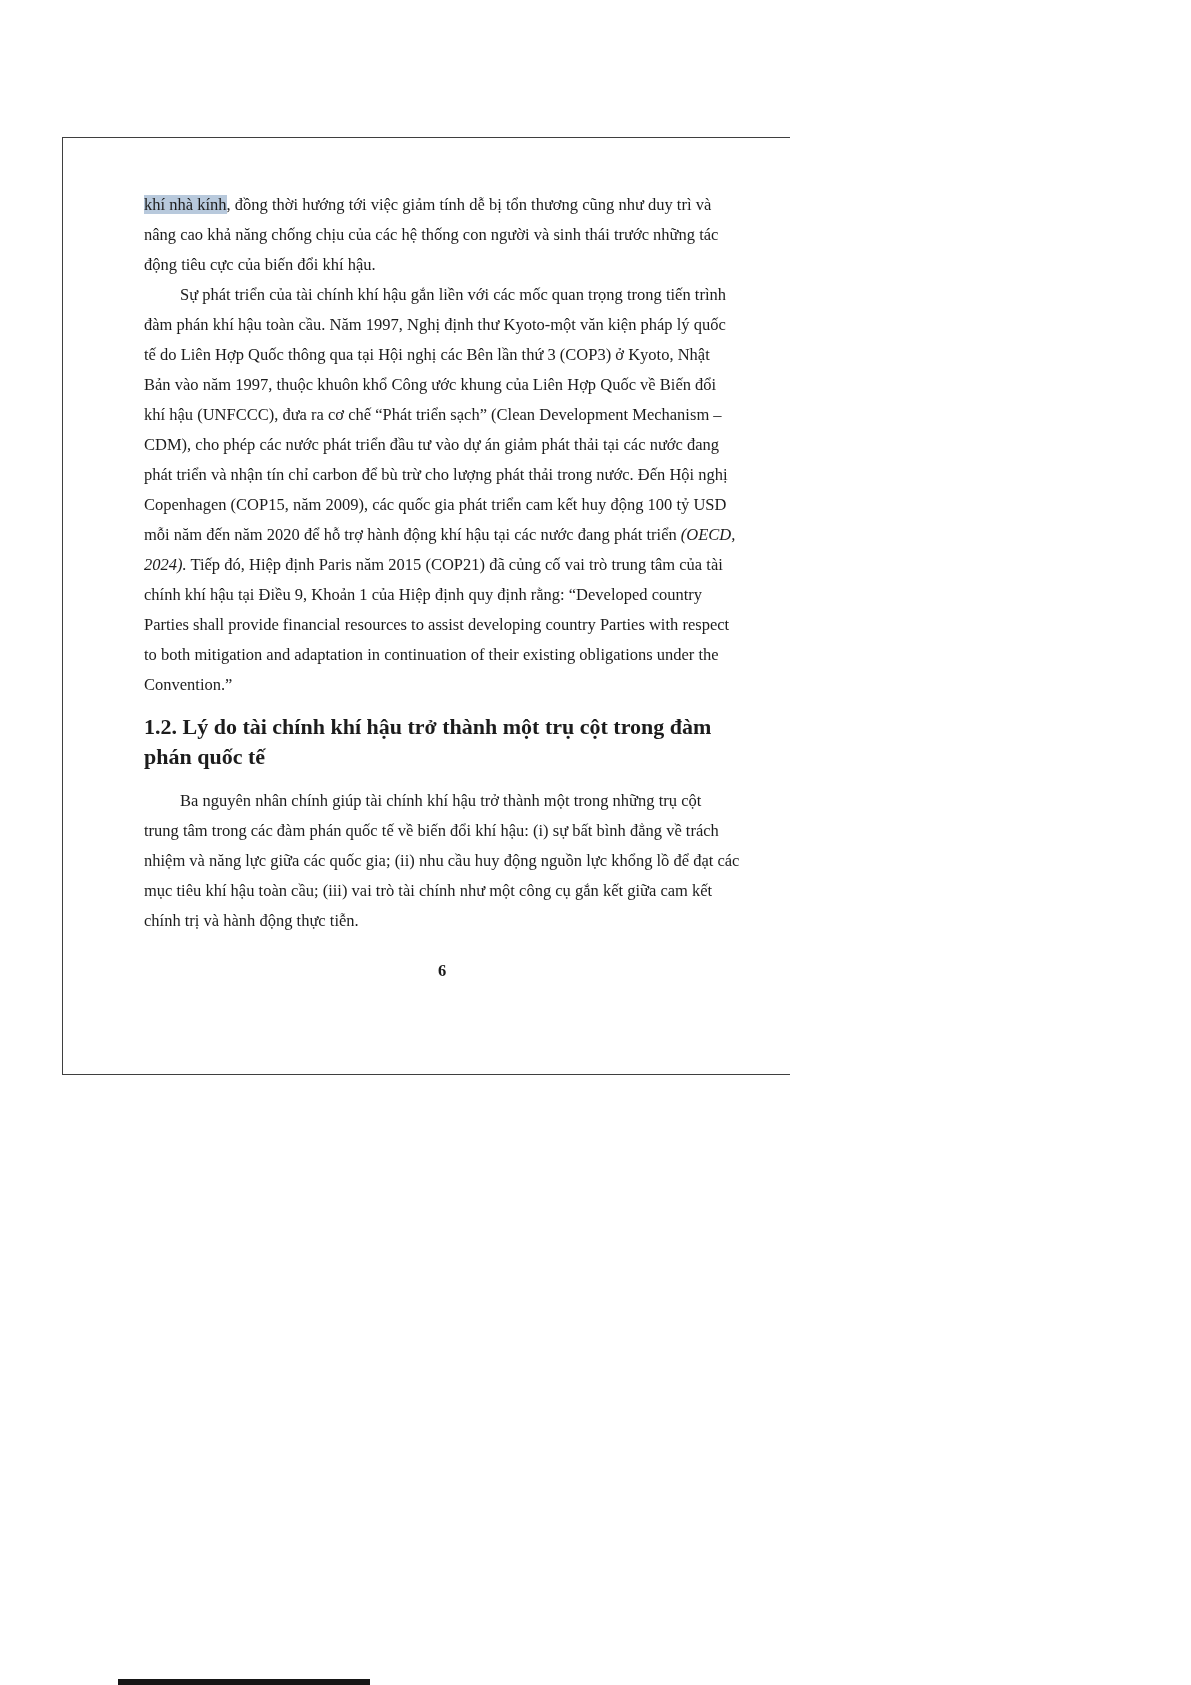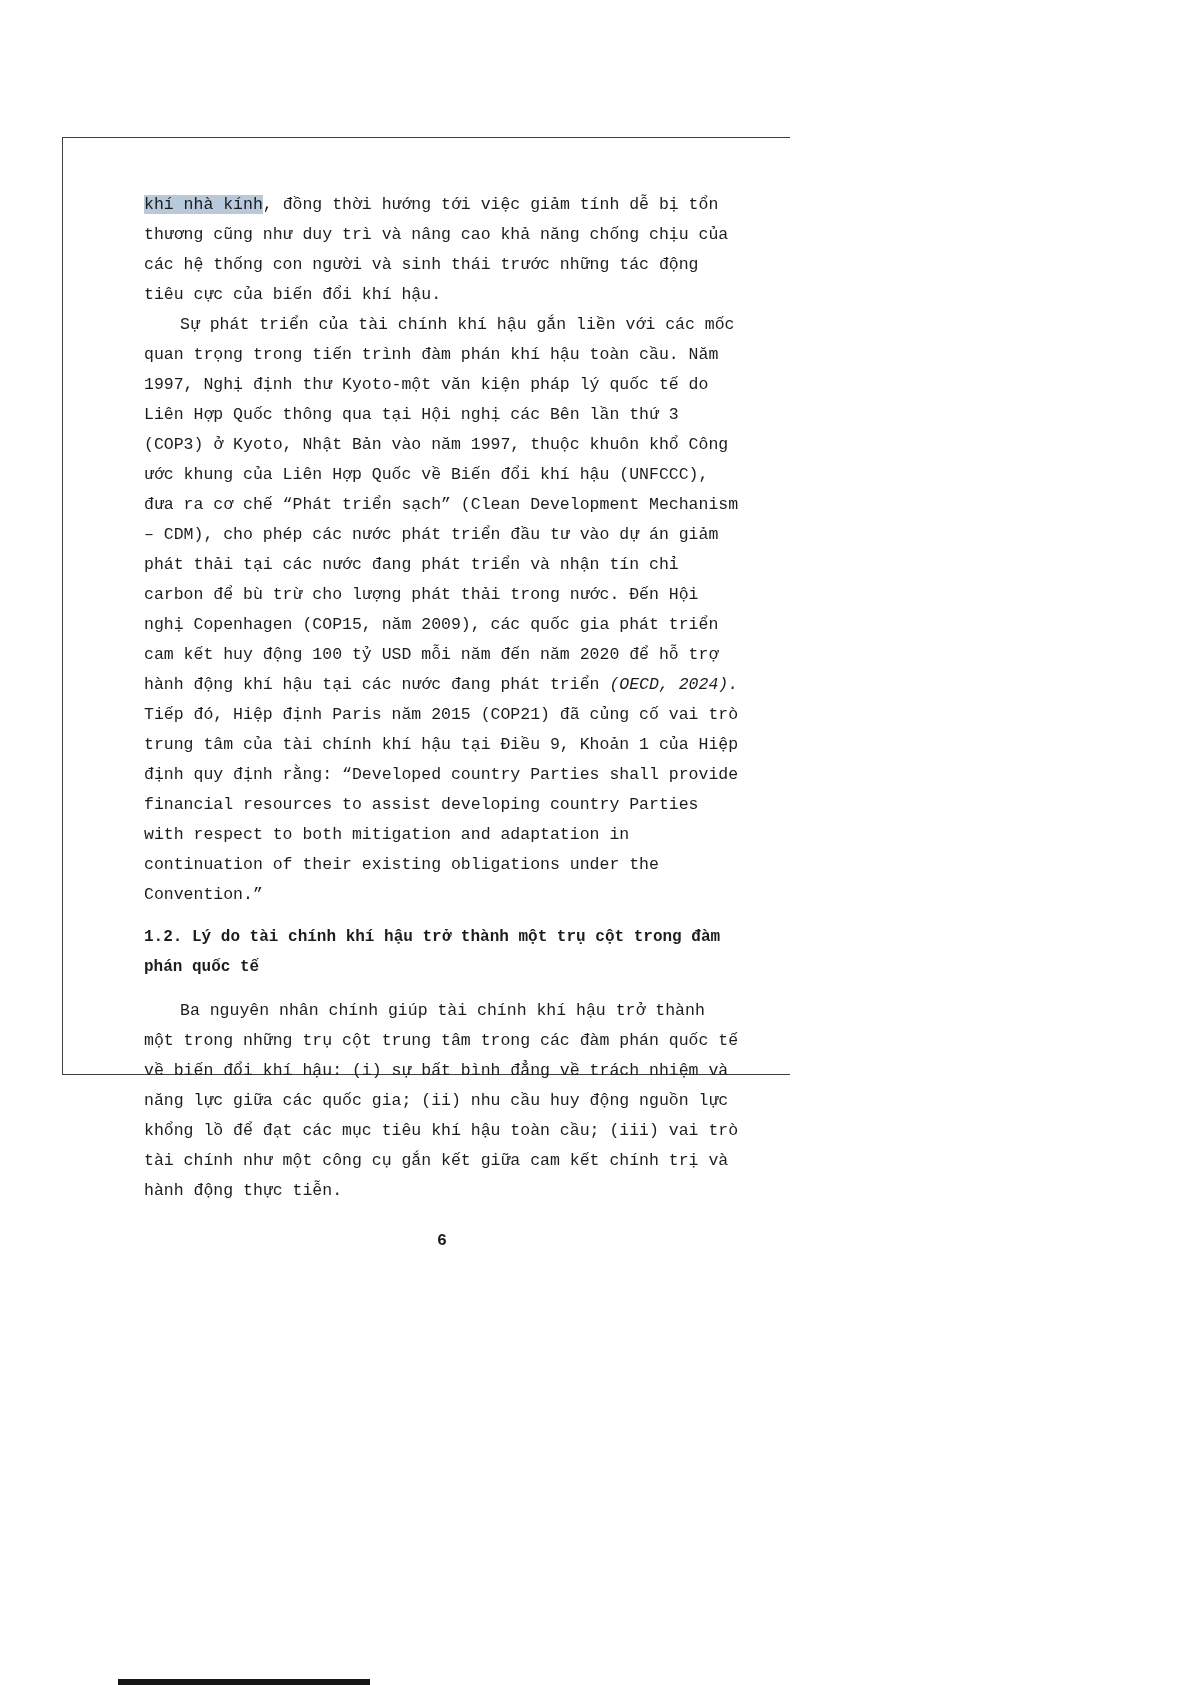--- a/index.html
+++ b/index.html
@@ -6,21 +6,21 @@
     margin: 0;
     padding: 0;
     background: #ffffff;
   }
   .canvas {
     position: relative;
     width: 1063px;
     height: 1685px;
     background: #ffffff;
     overflow: hidden;
-    font-family: Liberation Mono, monospace;
+    font-family: Liberation Serif, serif;
     color: var(--text, #1c1c1c);
   }
   .page-border {
     position: absolute;
     left: 62px;
     top: 137px;
     width: 728px;
     height: 938px;
     border-top: 1px solid var(--border, #3f3f3f);
     border-left: 1px solid var(--border, #3f3f3f);
@@ -42,21 +42,21 @@
   .indent {
     text-indent: 36px;
   }
   .hl {
     background: var(--highlight, #b8c9dc);
   }
   .italic {
     font-style: italic;
   }
   .heading {
-    font-size: 16px;
+    font-size: 22px;
     line-height: 30px;
     font-weight: bold;
     margin: 12px 0 14px 0;
   }
   .page-num {
     margin-top: 20px;
     text-align: center;
     font-weight: bold;
     font-size: 16.5px;
   }

